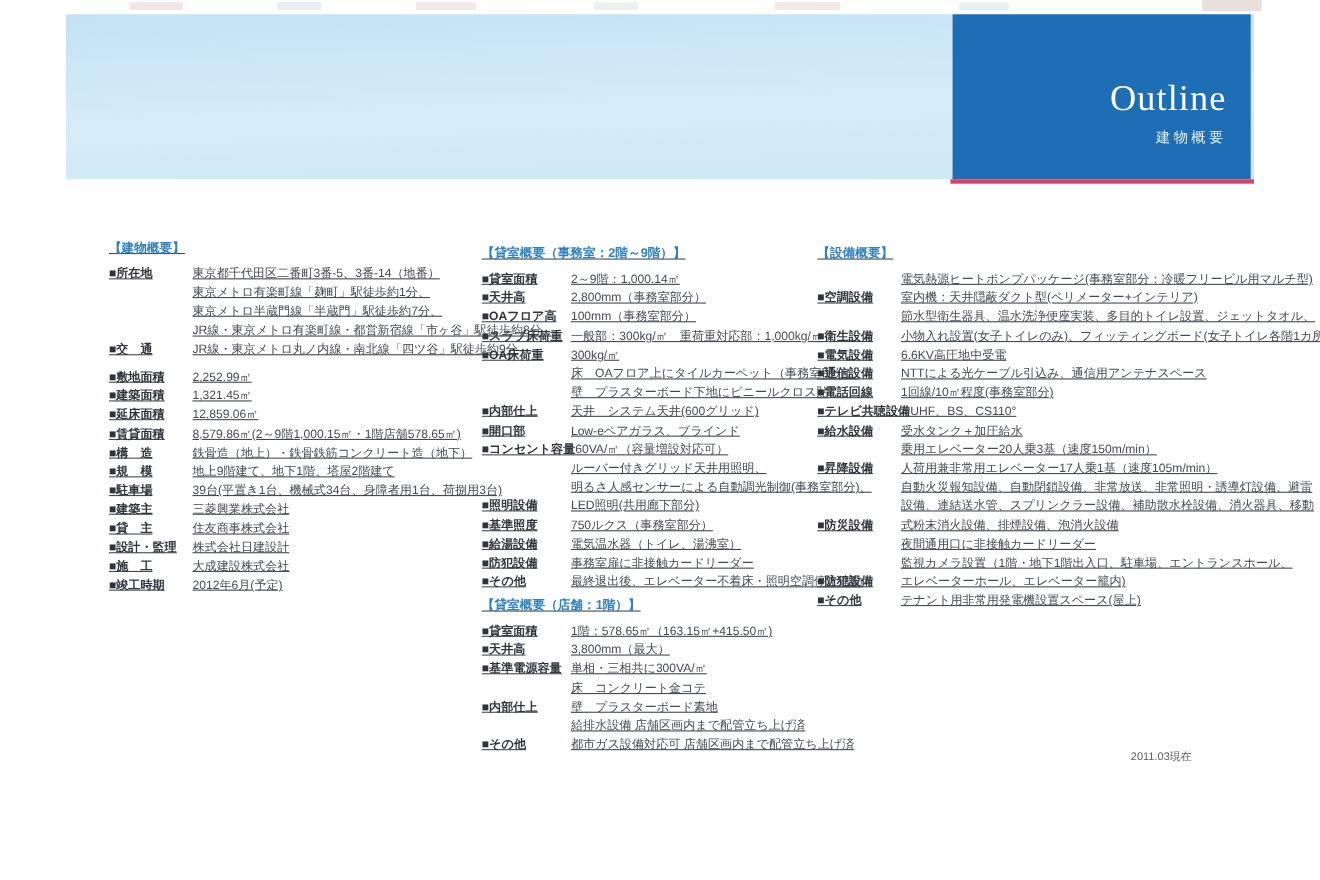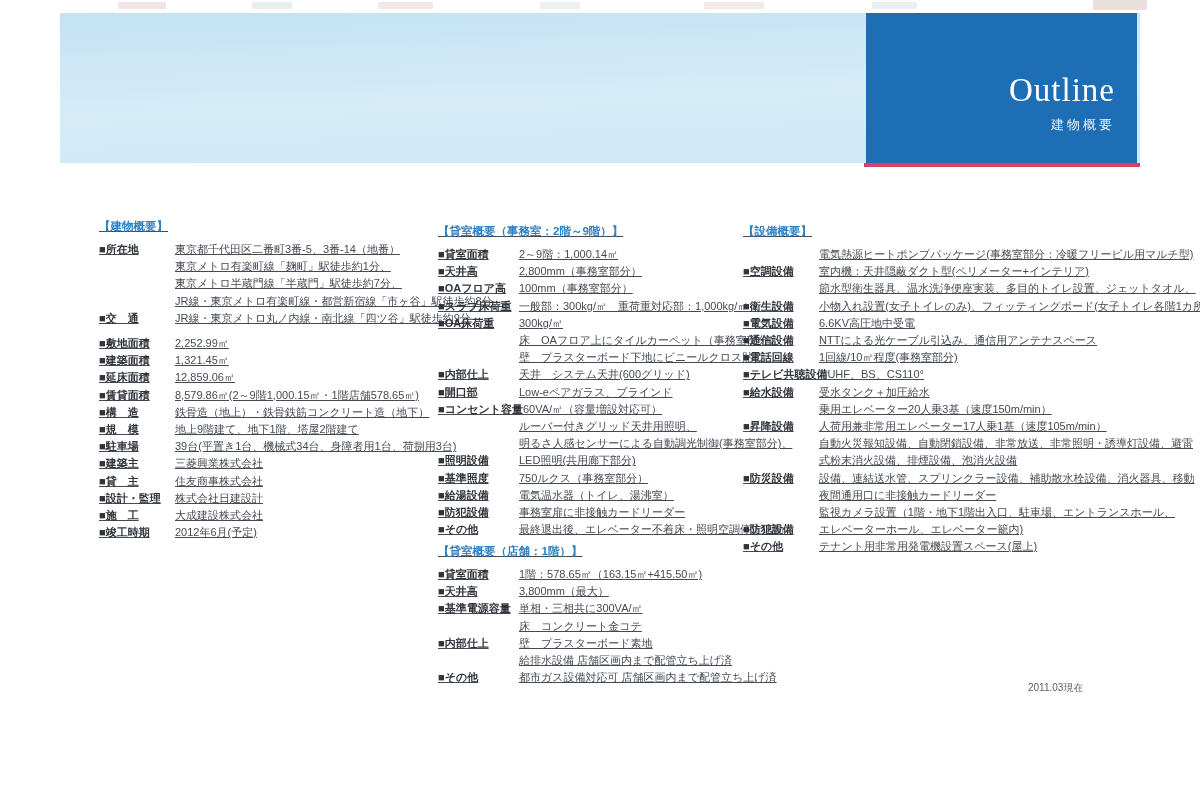--- a/index.html
+++ b/index.html
@@ -332,22 +332,22 @@
         <span class="lbl">■昇降設備</span>
         <span class="val">
           <span class="line">乗用エレベーター20人乗3基（速度150m/min）</span>
           <span class="line">人荷用兼非常用エレベーター17人乗1基（速度105m/min）</span>
         </span>
       </div>
       <div class="row">
         <span class="lbl">■防災設備</span>
         <span class="val">
           <span class="line">自動火災報知設備、自動閉鎖設備、非常放送、非常照明・誘導灯設備、避雷</span>
+          <span class="line">設備、連結送水管、スプリンクラー設備、補助散水栓設備、消火器具、移動</span>
           <span class="line">式粉末消火設備、排煙設備、泡消火設備</span>
-          <span class="line">設備、連結送水管、スプリンクラー設備、補助散水栓設備、消火器具、移動</span>
         </span>
       </div>
       <div class="row">
         <span class="lbl">■防犯設備</span>
         <span class="val">
           <span class="line">夜間通用口に非接触カードリーダー</span>
           <span class="line">監視カメラ設置（1階・地下1階出入口、駐車場、エントランスホール、</span>
           <span class="line">エレベーターホール、エレベーター籠内)</span>
         </span>
       </div>

